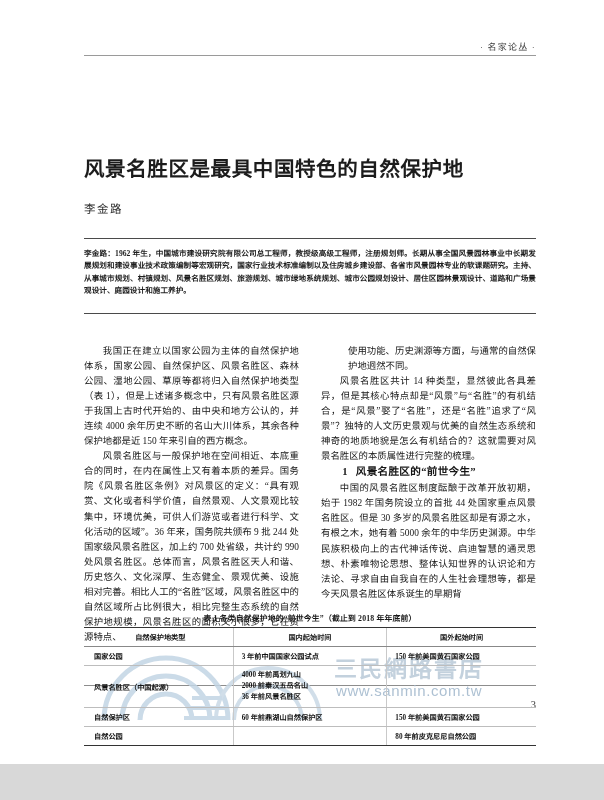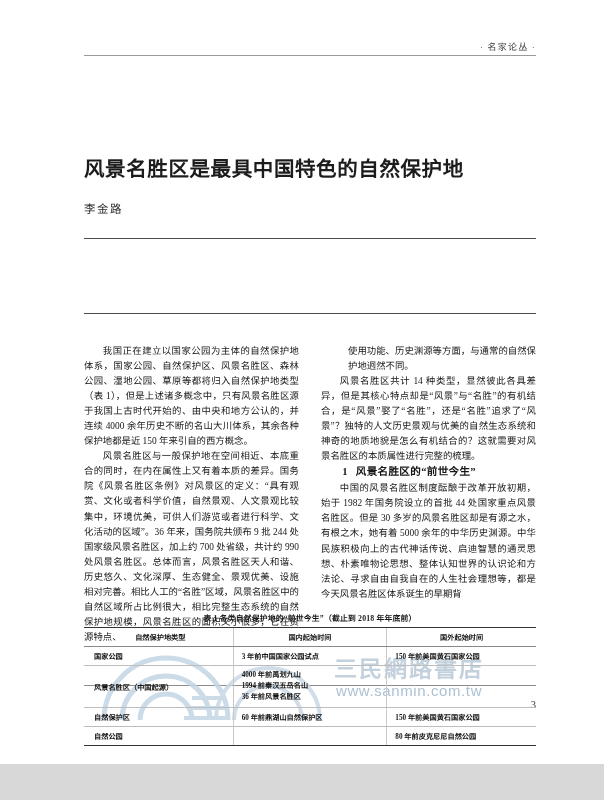--- a/index.html
+++ b/index.html
@@ -226,20 +226,21 @@
 
 <div id="page">
 
   <div class="running-head">· 名家论丛 ·</div>
   <div class="head-rule"></div>
 
   <h1 class="title">风景名胜区是最具中国特色的自然保护地</h1>
   <div class="author">李金路</div>
 
   <div class="bio-rule-top"></div>
+  <div class="bio">李金路：1962 年生，中国城市建设研究院有限公司总工程师，教授级高级工程师，注册规划师。长期从事全国风景园林事业中长期发展规划和建设事业技术政策编制等宏观研究，国家行业技术标准编制以及住房城乡建设部、各省市风景园林专业的软课题研究。主持、从事城市规划、村镇规划、风景名胜区规划、旅游规划、城市绿地系统规划、城市公园规划设计、居住区园林景观设计、道路和广场景观设计、庭园设计和施工养护。</div>
   <div class="bio-rule-bottom"></div>
 
   <div class="col col-left">
     <p>我国正在建立以国家公园为主体的自然保护地体系，国家公园、自然保护区、风景名胜区、森林公园、湿地公园、草原等都将归入自然保护地类型（表 1），但是上述诸多概念中，只有风景名胜区源于我国上古时代开始的、由中央和地方公认的，并连续 4000 余年历史不断的名山大川体系，其余各种保护地都是近 150 年来引自的西方概念。</p>
     <p>风景名胜区与一般保护地在空间相近、本底重合的同时，在内在属性上又有着本质的差异。国务院《风景名胜区条例》对风景区的定义：“具有观赏、文化或者科学价值，自然景观、人文景观比较集中，环境优美，可供人们游览或者进行科学、文化活动的区域”。36 年来，国务院共颁布 9 批 244 处国家级风景名胜区，加上约 700 处省级，共计约 990 处风景名胜区。总体而言，风景名胜区天人和谐、历史悠久、文化深厚、生态健全、景观优美、设施相对完善。相比人工的“名胜”区域，风景名胜区中的自然区域所占比例很大，相比完整生态系统的自然保护地规模，风景名胜区的面积又小很多，它在资源特点、</p>
   </div>
 
   <div class="col col-right">
     <p class="noindent">使用功能、历史渊源等方面，与通常的自然保护地迥然不同。</p>
     <p>风景名胜区共计 14 种类型，显然彼此各具差异，但是其核心特点却是“风景”与“名胜”的有机结合，是“风景”娶了“名胜”，还是“名胜”追求了“风景”？独特的人文历史景观与优美的自然生态系统和神奇的地质地貌是怎么有机结合的？这就需要对风景名胜区的本质属性进行完整的梳理。</p>
@@ -280,21 +281,21 @@
       </thead>
       <tbody>
         <tr>
           <td class="c-type">国家公园</td>
           <td class="c-dom vline">3 年前中国国家公园试点</td>
           <td class="c-int vline">150 年前美国黄石国家公园</td>
         </tr>
         <tr>
           <td class="c-type">风景名胜区（中国起源）</td>
           <td class="c-dom vline multi">4000 年前禹划九山
-1994 前秦汉五岳名山
+2000 前秦汉五岳名山
 36 年前风景名胜区</td>
           <td class="c-int vline"></td>
         </tr>
         <tr>
           <td class="c-type">自然保护区</td>
           <td class="c-dom vline">60 年前鼎湖山自然保护区</td>
           <td class="c-int vline">150 年前美国黄石国家公园</td>
         </tr>
         <tr>
           <td class="c-type">自然公园</td>

